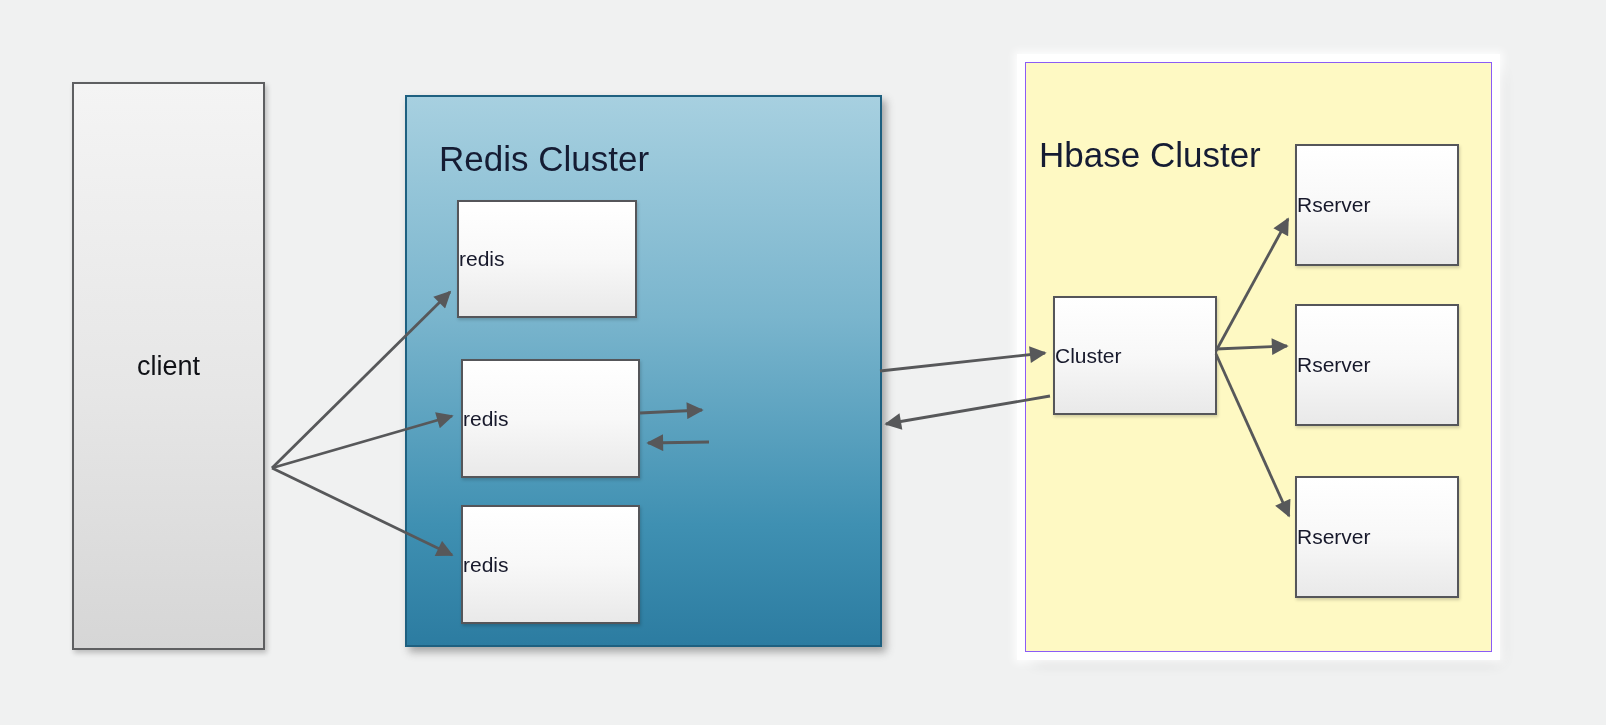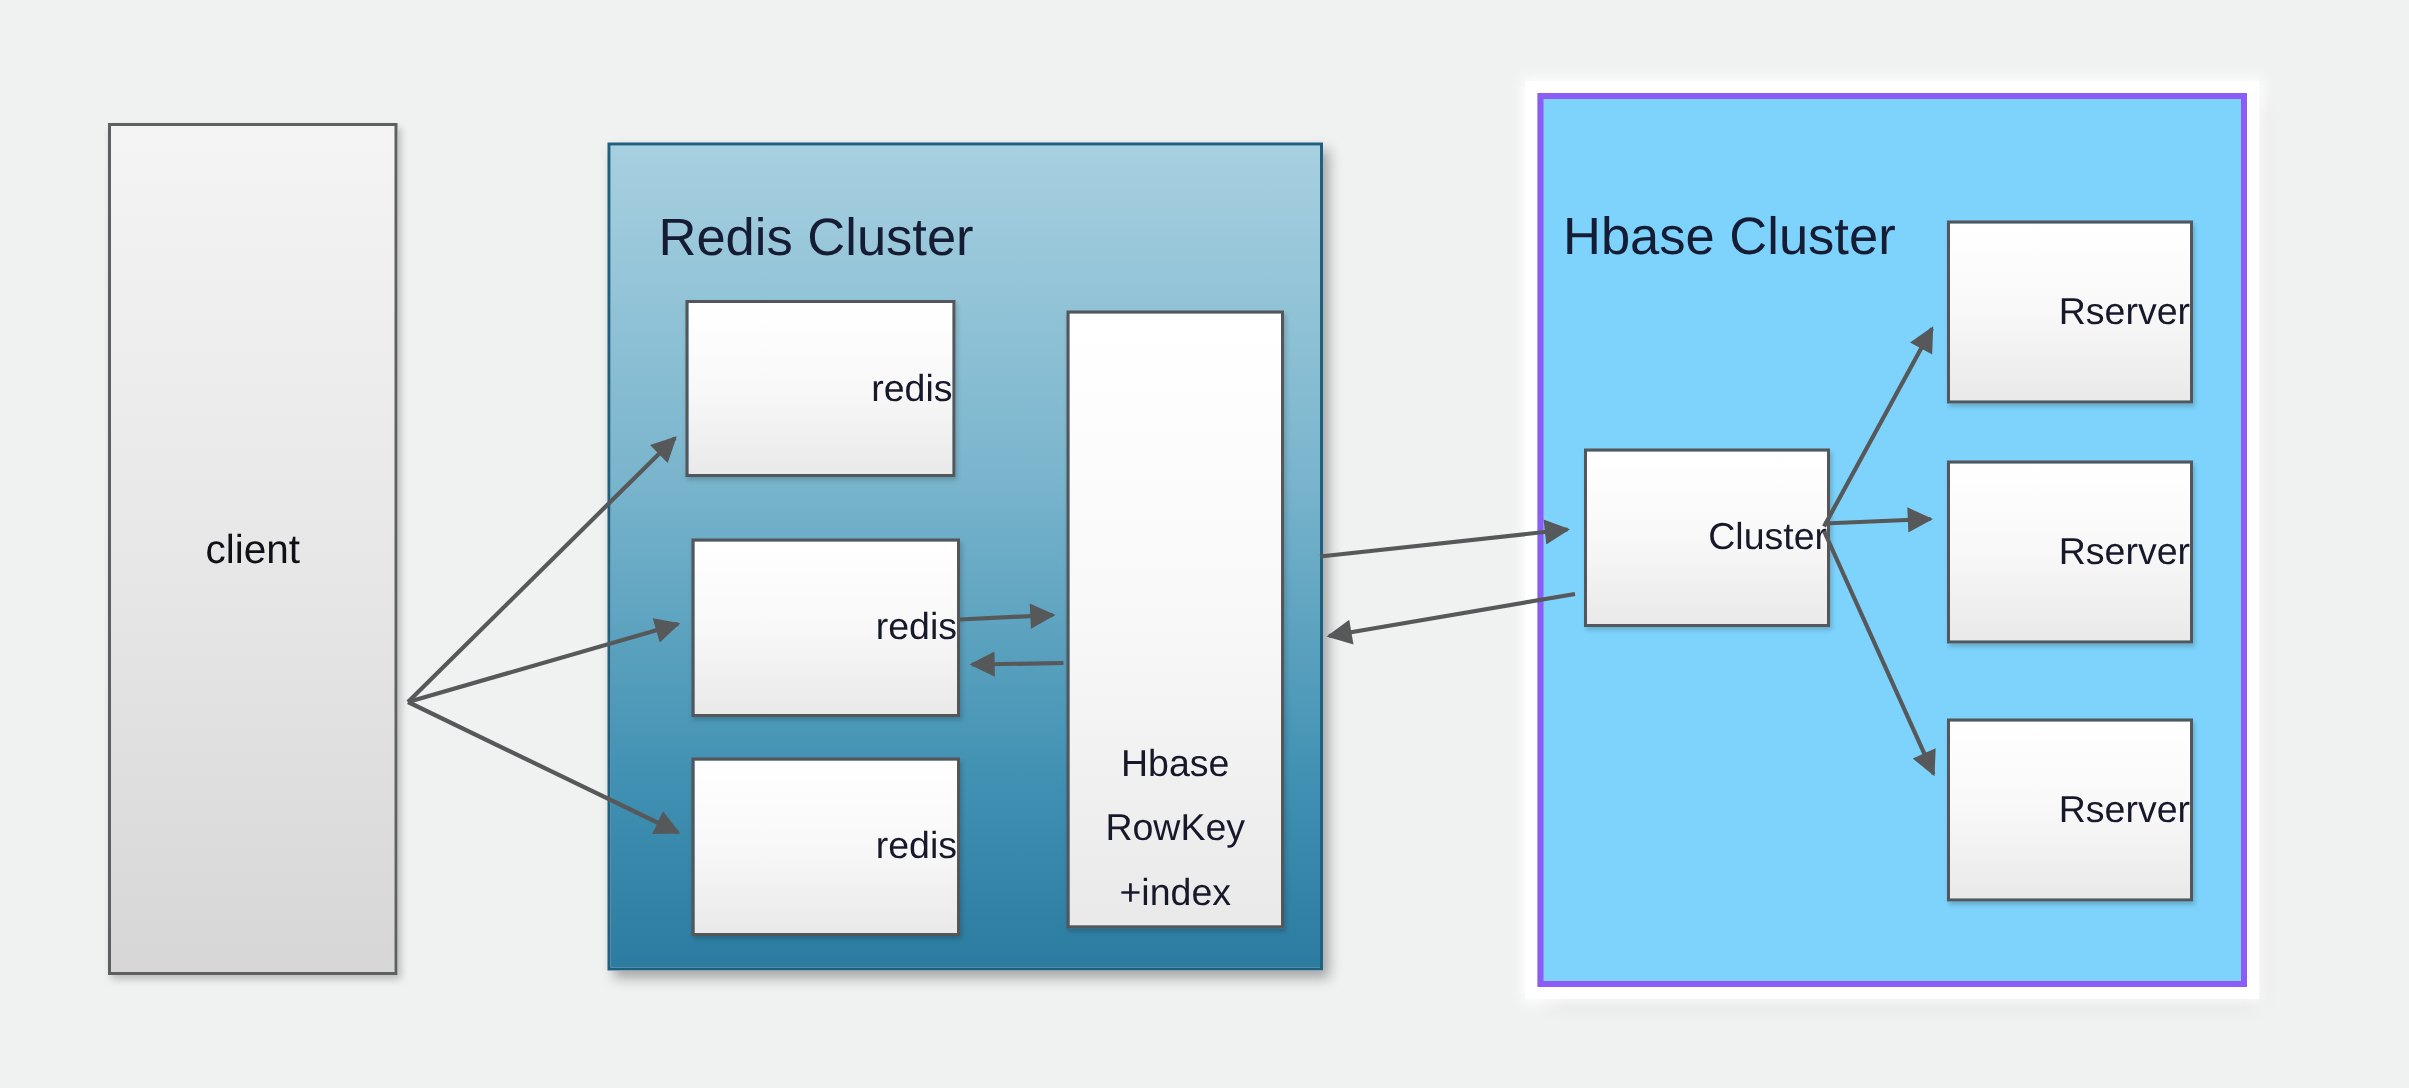--- a/index.html
+++ b/index.html
@@ -4,37 +4,37 @@
 <style>
   html,body{margin:0;padding:0}
   body{background:#eceeee;font-family:"Liberation Sans",sans-serif;-webkit-font-smoothing:antialiased}
   .stage{position:relative;width:1606px;height:725px;background:#f0f1f1;overflow:hidden}
 
   
   .arrows{position:absolute;left:0;top:0;width:1606px;height:725px;z-index:6;pointer-events:none}
   .arrows line{stroke:#57585a;stroke-width:2.8}
 
   
-  .node{position:absolute;display:flex;align-items:center;justify-content:flex-end;
+  .node{position:absolute;display:flex;align-items:center;justify-content:flex-start;
         background:linear-gradient(180deg,#ffffff 0%,#f8f8f8 50%,#e9e9e9 100%);
-        border:2px solid #55565a;color:#17192b;font-size:25px;z-index:3;
+        border:2px solid #55565a;color:#17192b;font-size:21px;z-index:3;
         box-shadow:1px 2px 3px rgba(0,0,0,.18)}
   .rowkey{flex-direction:column;line-height:43px;text-align:center}
 
   
   .client-box{position:absolute;display:flex;align-items:center;justify-content:center;
         background:linear-gradient(180deg,#f4f4f4 0%,#e6e6e6 55%,#d6d6d6 100%);
         border:2px solid #5e5f61;color:#101116;font-size:27px;
         box-shadow:2px 3px 5px rgba(0,0,0,.22);z-index:2}
 
   
   .cluster{position:absolute;z-index:1}
   .cluster-redis{background:linear-gradient(180deg,#a7d0e0 0%,#7ab5cd 40%,#3f90b2 78%,#2c7ca1 100%);
         border:2px solid #1e6080;box-shadow:4px 5px 8px rgba(70,70,70,.45)}
-  .cluster-hbase{background:#7dd3fc;border:4px solid #8b5cf6;
+  .cluster-hbase{background:#fef9c3;border:1px solid #8b5cf6;
         box-shadow:0 0 0 8px #ffffff,0 0 8px 11px rgba(255,255,255,.85),8px 10px 14px rgba(0,0,0,.13)}
   .cluster-title{position:absolute;font-size:35px;color:#151c33;white-space:nowrap;z-index:2}
 </style>
 </head>
 <body>
 
 <div class="stage">
 
   <svg class="arrows" viewBox="0 0 1606 725" xmlns="http://www.w3.org/2000/svg">
     <defs>
@@ -66,25 +66,20 @@
     </div>
 
     <div class="node" style="left:54px;top:262px;width:175px;height:115px">
       <span>redis</span>
     </div>
 
     <div class="node" style="left:54px;top:408px;width:175px;height:115px">
       <span>redis</span>
     </div>
 
-    <div class="node rowkey" style="left:304px;top:110px;width:141px;height:408px">
-      <span>Hbase</span>
-      <span>RowKey</span>
-      <span>+index</span>
-    </div>
   </div>
 
   <div class="cluster cluster-hbase" style="left:1025px;top:62px;width:465px;height:588px">
     <div class="cluster-title" style="left:13px;top:72px">Hbase Cluster</div>
 
     <div class="node" style="left:27px;top:233px;width:160px;height:115px">
       <span>Cluster</span>
     </div>
 
     <div class="node" style="left:269px;top:81px;width:160px;height:118px">

